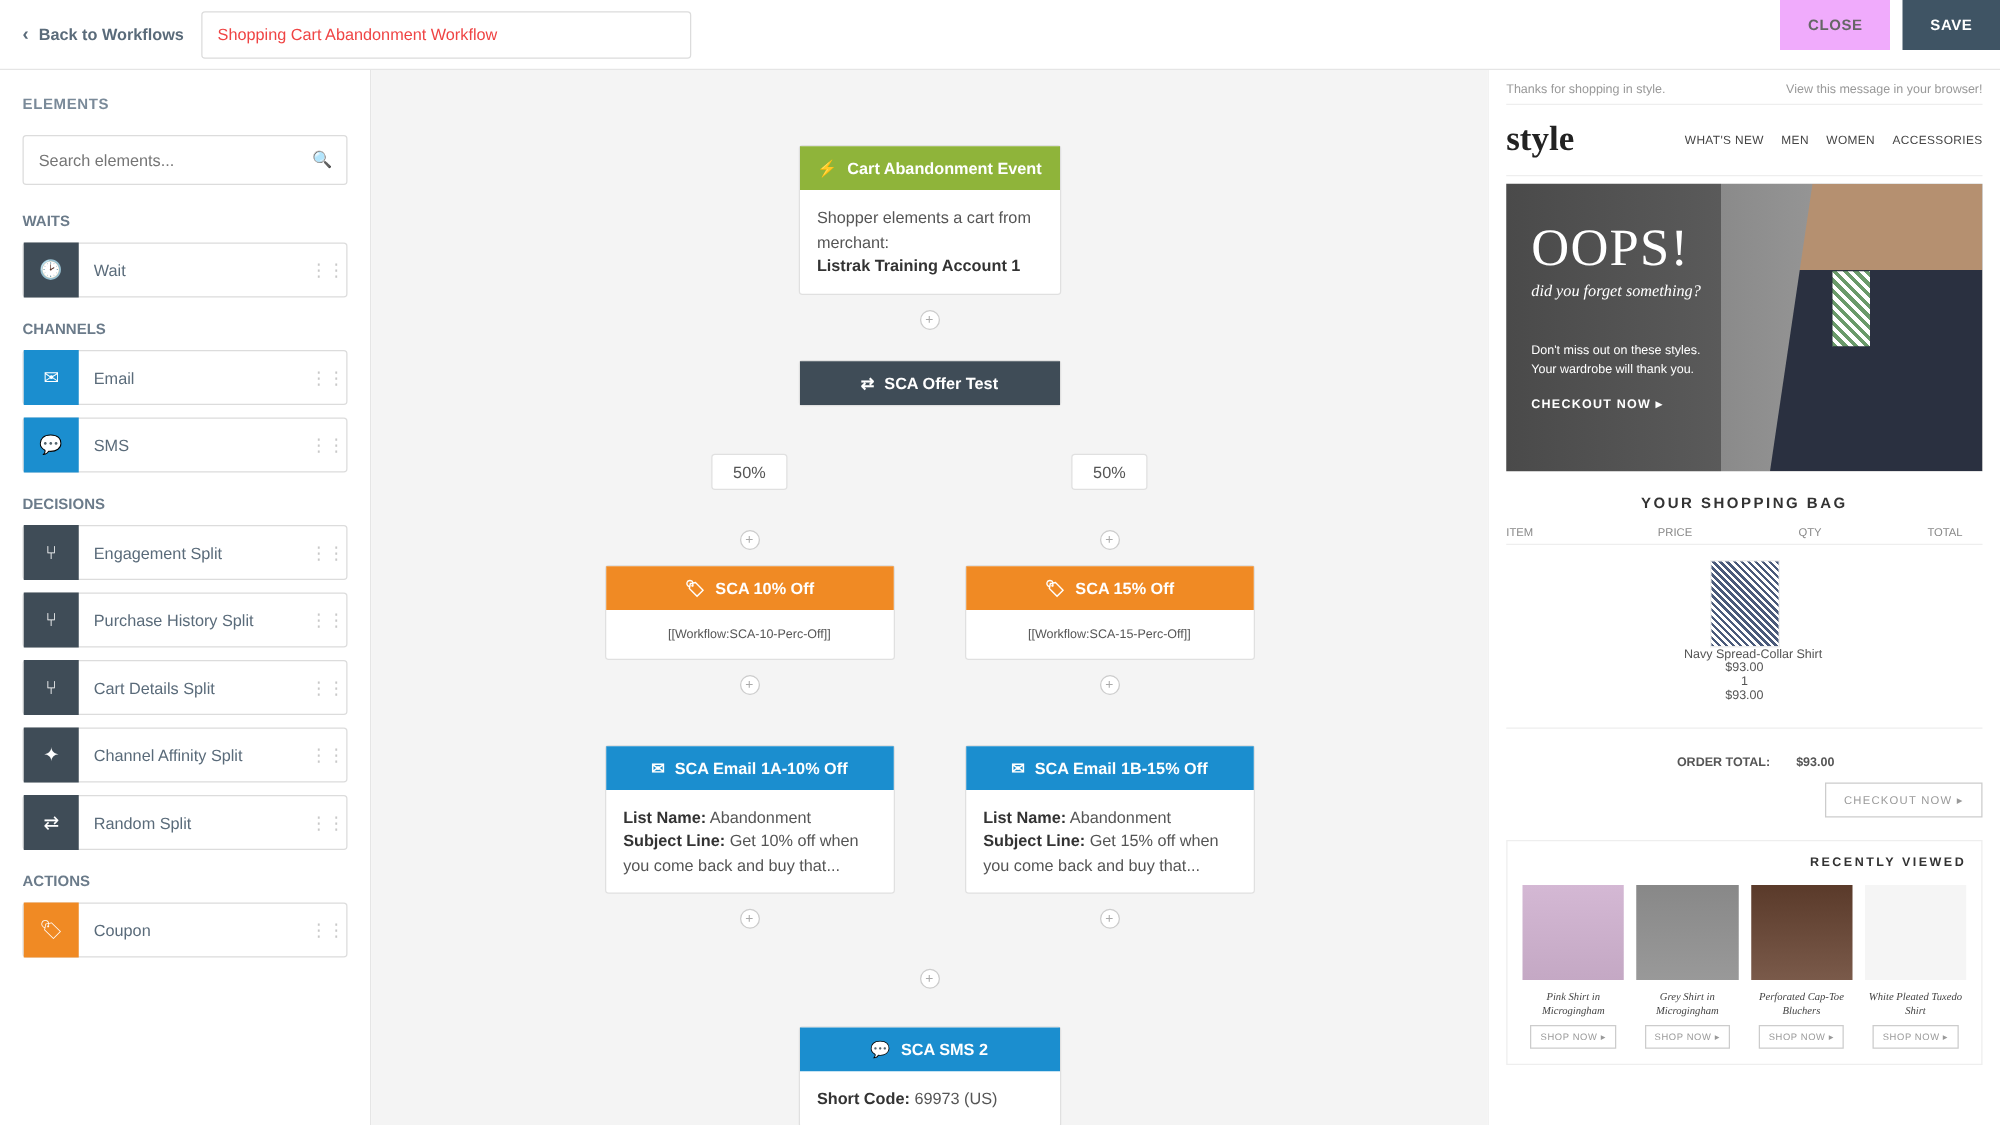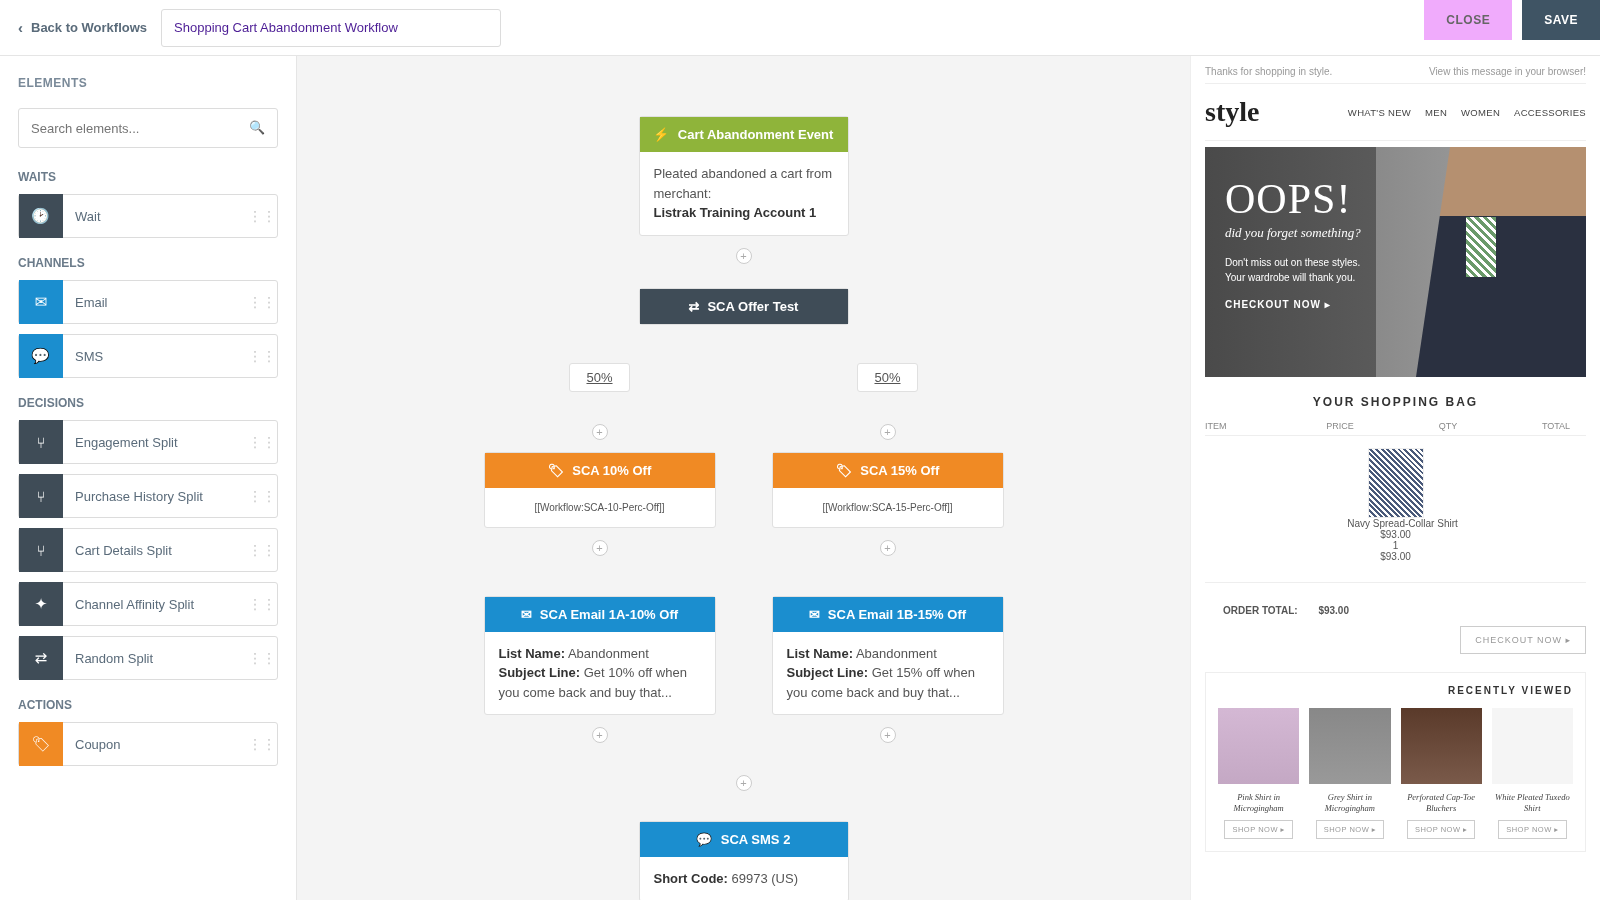--- a/index.html
+++ b/index.html
@@ -2,21 +2,21 @@
 <html><head>
 <meta charset="utf-8">
 <style>
 * { box-sizing: border-box; margin: 0; padding: 0; }
 body { font-family: -apple-system, "Segoe UI", Arial, sans-serif; font-size: 13px; color: #333; background: #fff; width: 1600px; height: 900px; overflow: hidden; }
 
 
 .header { height: 56px; border-bottom: 1px solid #e5e5e5; display: flex; align-items: center; padding: 0 18px; gap: 14px; position: relative; z-index: 2; background: #fff; }
 .back-link { color: #5a6b7a; font-weight: 600; font-size: 13px; cursor: pointer; display: flex; align-items: center; gap: 8px; }
 .back-link .chev { font-size: 15px; }
-.title-input { width: 340px; height: 38px; border: 1px solid #dcdcdc; border-radius: 3px; padding: 0 12px; font-size: 13px; color: #4c1d95; }
+.title-input { width: 392px; height: 38px; border: 1px solid #dcdcdc; border-radius: 3px; padding: 0 12px; font-size: 13px; color: #ef4444; }
 .header-right { position: absolute; right: 0; top: 0; display: flex; gap: 10px; }
 .btn-close, .btn-save { height: 40px; padding: 0 22px; font-weight: 700; font-size: 12px; letter-spacing: .5px; border: none; cursor: pointer; }
 .btn-close { background: #f0abfc; color: #666; }
 .btn-save { background: #3f5464; color: #fff; }
 
 
 .layout { display: flex; height: 844px; }
 .sidebar { width: 297px; border-right: 1px solid #e5e5e5; padding: 20px 18px; overflow-y: auto; background: #fff; }
 .canvas { flex: 1; background: #f4f4f4; position: relative; overflow: hidden; }
 .preview { width: 410px; background: #fff; border-left: 1px solid #eee; overflow-y: auto; }
@@ -42,51 +42,51 @@
 .node-body { padding: 12px 14px; font-size: 13px; color: #555; line-height: 1.5; }
 .hdr-green { background: #8fb43a; }
 .hdr-darknav { background: #3f4c57; }
 .hdr-orange { background: #f08a24; }
 .hdr-blue { background: #1b8ecf; }
 
 .event-node { width: 210px; }
 .split-node { width: 210px; margin-top: 24px; }
 .branches { display: flex; justify-content: space-between; gap: 22px; margin-top: 38px; }
 .branch { width: 232px; display: flex; flex-direction: column; align-items: center; }
-.pct-chip { background: #fff; border: 1px solid #e0e0e0; border-radius: 3px; padding: 6px 16px; font-size: 13px; color: #555; margin-bottom: 20px; text-decoration: underline; }
+.pct-chip { background: #fff; border: 1px solid #e0e0e0; border-radius: 3px; padding: 6px 16px; font-size: 13px; color: #555; margin-bottom: 20px; }
 .coupon-node, .email-node { width: 100%; }
 .coupon-node .node-body { text-align: center; font-size: 10px; }
 .email-node { margin-top: 28px; }
 .sms-node { width: 210px; margin: 30px auto 0; }
 .sms-node .node-body { font-size: 13px; }
 
 .add-dot { width: 16px; height: 16px; border: 1px solid #ccc; border-radius: 50%; background: #fff; margin: 12px auto; display: flex; align-items: center; justify-content: center; font-size: 11px; color: #aaa; }
 
 
 .preview-inner { padding: 10px 14px; font-size: 10px; color: #999; }
 .pv-topbar { display: flex; justify-content: space-between; border-bottom: 1px solid #eee; padding-bottom: 6px; }
 .pv-nav { display: flex; justify-content: space-between; align-items: center; padding: 12px 0; border-bottom: 1px solid #eee; }
 .pv-logo { font-family: Georgia, serif; font-size: 28px; font-weight: 700; color: #222; }
 .pv-menu { display: flex; gap: 14px; font-size: 9.5px; color: #444; letter-spacing: .3px; }
 .pv-hero { height: 230px; background: linear-gradient(90deg, #4a4a4a 0%, #5a5a5a 45%, #8a8a8a 45%, #a8a8a8 100%); position: relative; margin-top: 6px; }
 .pv-hero-inner { position: absolute; left: 20px; top: 28px; color: #fff; }
 .pv-oops { font-family: Georgia, serif; font-size: 42px; letter-spacing: 1px; }
 .pv-sub { font-style: italic; font-family: Georgia, serif; font-size: 13px; margin-top: 2px; }
-.pv-body { font-size: 10px; margin-top: 14px; line-height: 1.5; }
+.pv-body { font-size: 10px; margin-top: 32px; line-height: 1.5; }
 .pv-cta { font-size: 10px; font-weight: 700; letter-spacing: 1px; margin-top: 14px; }
 .pv-man { position: absolute; right: 0; top: 0; width: 170px; height: 100%; background: linear-gradient(180deg, #b59070 0%, #b59070 30%, #2a3040 30%, #2a3040 100%); clip-path: polygon(20% 0, 100% 0, 100% 100%, 0 100%); }
 .pv-man::after { content: ""; position: absolute; left: 50px; top: 70px; width: 30px; height: 60px; background: repeating-linear-gradient(45deg, #6a9a6a 0 3px, #fff 3px 6px); }
 .pv-section-title { text-align: center; font-size: 12px; letter-spacing: 2px; color: #333; font-weight: 600; padding: 18px 0 12px; }
 .pv-thead { display: flex; font-size: 9px; color: #888; border-bottom: 1px solid #eee; padding-bottom: 4px; gap: 48px; }
 .pv-thead .c1 { flex: 1; } .pv-thead .c2, .pv-thead .c3, .pv-thead .c4 { width: 60px; text-align: center; }
 .pv-row { display: flex; align-items: center; padding: 12px 0; flex-direction: column; }
 .pv-thumb { width: 56px; height: 70px; background: repeating-linear-gradient(45deg, #4a5a7a 0 2px, #fff 2px 4px); border: 1px solid #eee; }
 .pv-itemname { flex: 1; padding-left: 14px; font-size: 10px; color: #555; }
 .pv-cell { width: 60px; text-align: center; font-size: 10px; color: #555; }
-.pv-order-total { text-align: left; font-size: 10px; color: #555; padding: 22px 0 10px; border-top: 1px solid #eee; margin-top: 8px; }
+.pv-order-total { text-align: center; font-size: 10px; color: #555; padding: 22px 0 10px; border-top: 1px solid #eee; margin-top: 8px; }
 .pv-order-total span { margin-left: 18px; font-weight: 600; }
 .pv-checkout-btn { float: right; border: 1px solid #ccc; padding: 8px 14px; font-size: 9px; letter-spacing: 1px; margin-bottom: 18px; cursor: pointer; }
 .pv-recent { border: 1px solid #eee; padding: 12px; margin-top: 20px; clear: both; }
 .pv-recent-title { text-align: right; font-size: 10px; letter-spacing: 2px; font-weight: 600; margin-bottom: 12px; color: #333; }
 .pv-recent-grid { display: flex; gap: 10px; }
 .pv-prod { flex: 1; text-align: center; }
 .pv-prod-img { height: 76px; background: #ddd; margin-bottom: 8px; }
 .pv-p1 { background: linear-gradient(#d4b8d4, #c4a8c4); }
 .pv-p2 { background: linear-gradient(#888, #999); }
 .pv-p3 { background: linear-gradient(#5a3a2a, #7a5a4a); }
@@ -176,21 +176,21 @@
 
   <div class="canvas">
     <div class="flow">
 
       <div class="node event-node">
         <div class="node-hdr hdr-green">
             <span>⚡</span>
             <span>Cart Abandonment Event</span>
           </div>
         <div class="node-body">
-          <span>Pleated abandoned a cart from merchant:</span><br>
+          <span>Shopper elements a cart from merchant:</span><br>
           <span class="bold">Listrak Training Account 1</span>
         </div>
       </div>
       <div class="add-dot">+</div>
 
       <div class="node split-node">
         <div class="node-hdr hdr-darknav">
             <span>⇄</span>
             <span>SCA Offer Test</span>
           </div>

